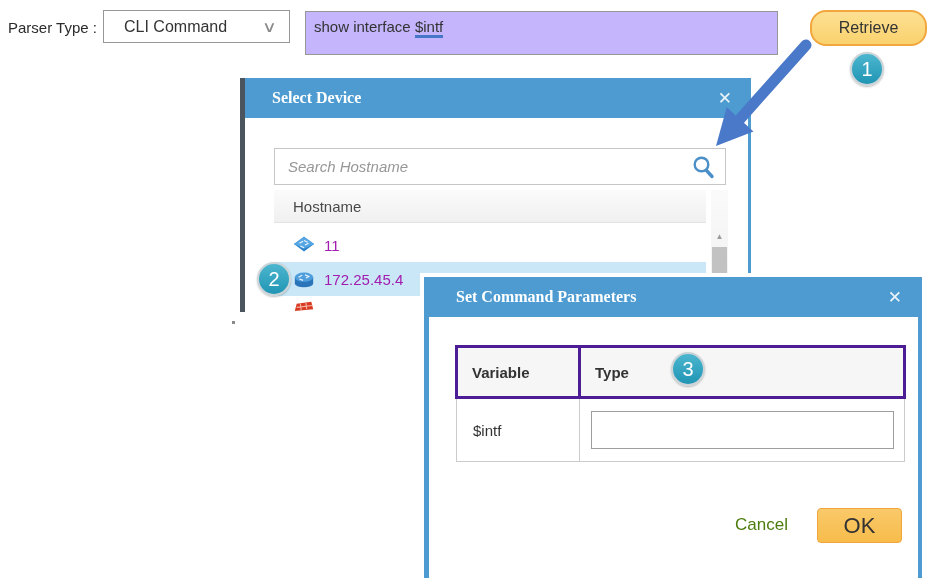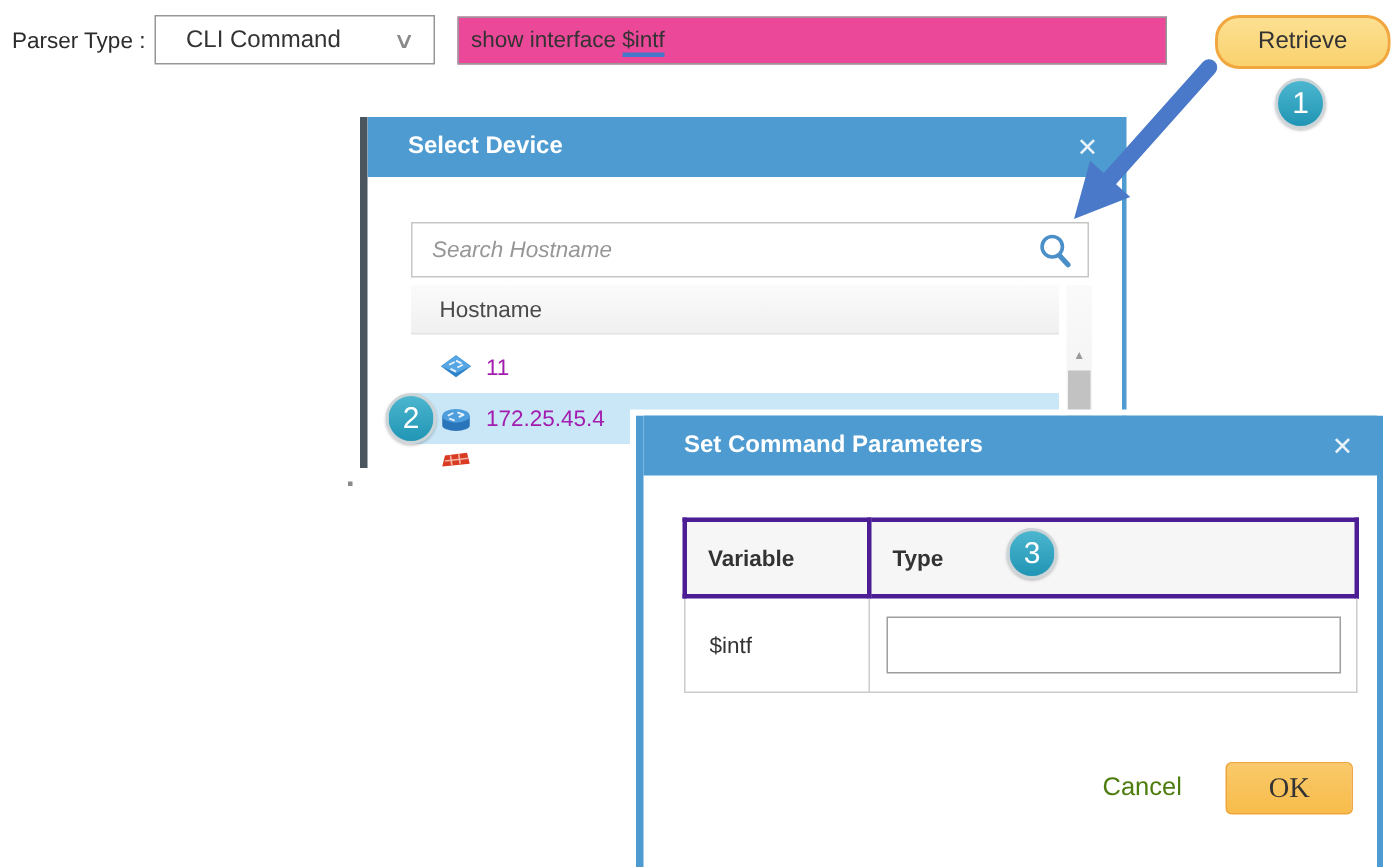--- a/index.html
+++ b/index.html
@@ -6,43 +6,43 @@
   .stage{position:relative;width:931px;height:578px;background:#fff;overflow:hidden;
          font-family:"Liberation Sans",sans-serif;color:#333;}
 
   
   .parser-label{position:absolute;left:8px;top:19px;font-size:15px;color:#2b2b2b;}
   .dropdown{position:absolute;left:103px;top:10px;width:187px;height:33px;box-sizing:border-box;
             border:1px solid #979797;background:#fff;display:flex;align-items:center;
             padding:0 12px 0 20px;font-size:16px;color:#333;cursor:default;}
   .dropdown .dd-text{flex:1;}
   .dropdown .chev{color:#8a8a8a;font-size:15px;transform:scaleX(1.35);margin-right:2px;}
-  .cmd-input{position:absolute;left:305px;top:11px;width:473px;height:32px;box-sizing:border-box;
-             border:1px solid #979797;background:#ec4899;font-size:15px;line-height:30px;
+  .cmd-input{position:absolute;left:305px;top:11px;width:473px;height:44px;box-sizing:border-box;
+             border:1px solid #979797;background:#c4b5fd;font-size:15px;line-height:30px;
              padding-left:8px;white-space:pre;}
   .cmd-var{border-bottom:3px solid #4577c8;padding-bottom:0px;}
   .btn-retrieve{position:absolute;left:810px;top:10px;width:117px;height:36px;box-sizing:border-box;
             background:linear-gradient(#fce092,#fad26e);border:2px solid #f2a73e;border-radius:16px;
             font-size:16px;color:#333;display:flex;align-items:center;justify-content:center;cursor:pointer;
             font-family:"Liberation Sans",sans-serif;}
 
   
   .step-circle{position:absolute;width:30px;height:30px;border:2px solid #ccd4d8;border-radius:50%;
                background:linear-gradient(180deg,#4cb6cf,#2095b4);color:#fff;font-size:20px;
                display:flex;align-items:center;justify-content:center;z-index:40;
                box-shadow:0 1px 2px rgba(0,0,0,.25);}
   .arrow-overlay{position:absolute;left:0;top:0;width:931px;height:578px;pointer-events:none;z-index:35;}
   .stray-dot{position:absolute;left:232px;top:321px;width:3px;height:3px;background:#8a8a8a;}
 
   
   .sd-dialog{position:absolute;left:240px;top:78px;width:511px;height:234px;box-sizing:border-box;
              background:#fff;border-left:5px solid #4b555e;border-right:3px solid #4d9bd1;
              overflow:hidden;z-index:10;}
   .dlg-header{height:40px;background:#4d9bd1;color:#fff;font-size:16px;font-weight:600;
-              line-height:40px;padding-left:27px;position:relative;}
+              line-height:40px;padding-left:27px;position:relative;font-family:Liberation Serif, serif;}
   .dlg-close{position:absolute;right:16px;top:0;height:40px;display:flex;align-items:center;
              color:#eaf3fa;font-size:17px;cursor:pointer;font-weight:400;}
   .sd-search{position:absolute;left:29px;top:70px;width:452px;height:37px;box-sizing:border-box;
              border:1px solid #c6c6c6;font-size:15px;color:#ec4899;padding:0 38px 0 13px;
              font-family:"Liberation Sans",sans-serif;outline:none;}
   .sd-search::placeholder{font-style:italic;color:#979797;}
   .sd-search-icon{position:absolute;left:447px;top:77px;width:24px;height:24px;cursor:pointer;}
   .sd-colheader{position:absolute;left:29px;top:112px;width:432px;height:33px;box-sizing:border-box;
                 background:linear-gradient(#fbfbfb,#f0f0f0);border-bottom:1px solid #e2e2e2;
                 line-height:33px;padding-left:19px;font-size:15px;color:#4a4a4a;}
@@ -64,22 +64,22 @@
   .scp-table th{background:#f6f6f6;border:3px solid #4c1d95;font-size:15px;color:#333;text-align:left;
                 font-weight:bold;height:48px;padding:0 0 0 14px;}
   .scp-table td{border:1px solid #ccc;font-size:15px;color:#333;height:62px;padding:0 0 0 16px;}
   .col-var{width:106px;}
   .col-val{width:308px;}
   .val-input{width:303px;height:38px;box-sizing:border-box;border:1px solid #9e9e9e;margin-left:-5px;
              font-size:15px;padding:0 8px;font-family:"Liberation Sans",sans-serif;outline:none;}
   .scp-cancel{position:absolute;left:306px;top:238px;font-size:17px;color:#4d7c0f;cursor:pointer;}
   .btn-ok{position:absolute;left:388px;top:231px;width:85px;height:35px;box-sizing:border-box;
           background:linear-gradient(#fac96a,#f7bc4b);border:1px solid #efa53c;border-radius:4px;
-          font-size:19px;color:#333;display:flex;align-items:center;justify-content:center;cursor:pointer;
-          font-family:Liberation Serif, serif;}
+          font-size:22px;color:#333;display:flex;align-items:center;justify-content:center;cursor:pointer;
+          font-family:Liberation Sans, sans-serif;}
 </style>
 </head>
 <body>
 
 <div class="stage">
 
   <div class="parser-label">Parser Type :</div>
   <div class="dropdown">
     <span class="dd-text">CLI Command</span>
     <span class="chev">∨</span>

